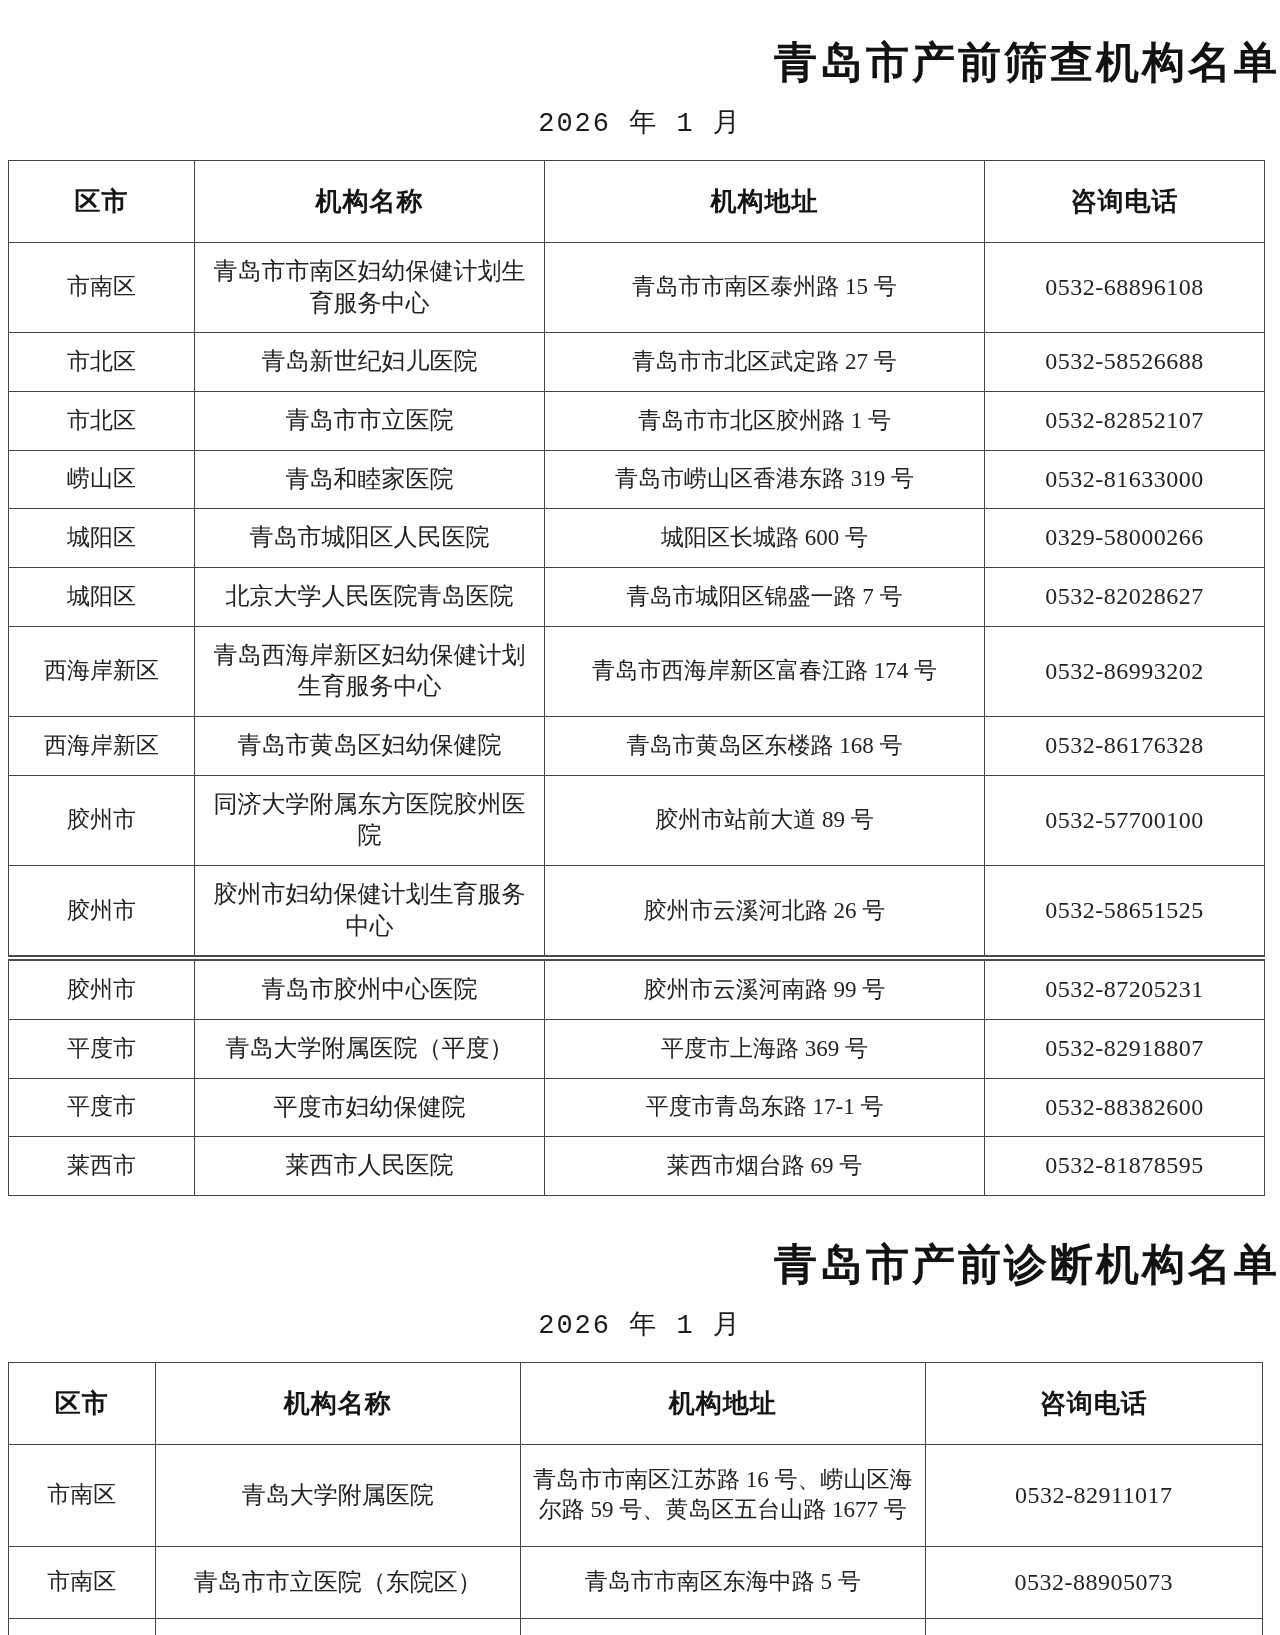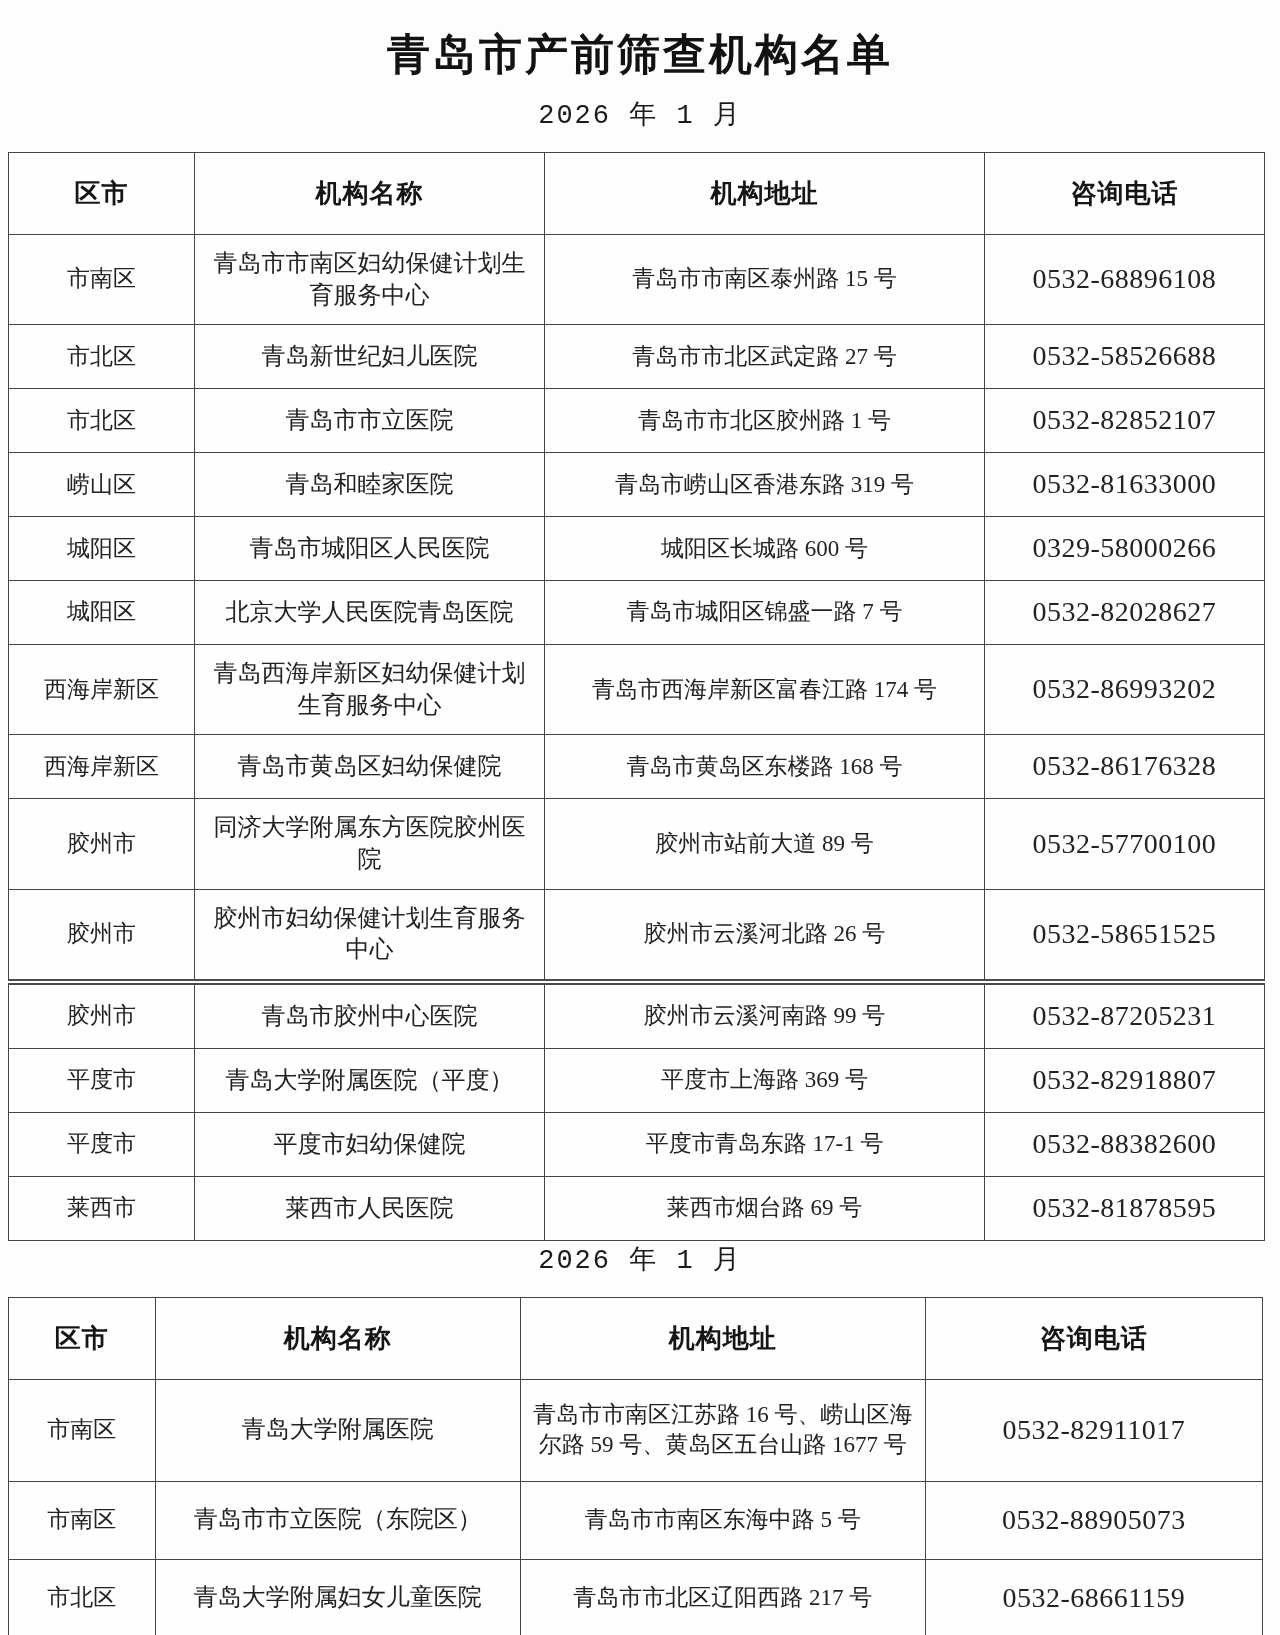--- a/index.html
+++ b/index.html
@@ -14,22 +14,22 @@
     color: #1e1e1e;
     font-family: "Liberation Serif", serif;
     position: relative;
   }
   .page {
     width: 1280px;
     height: 1635px;
     position: relative;
   }
   .doc-title {
-    margin: 26px 0 12px 0;
-    text-align: center;
+    margin: 34px 0 12px 0;
+    text-align: right;
     font-family: "Liberation Sans", sans-serif;
     font-weight: 700;
     font-size: 43px;
     letter-spacing: 3px;
     color: #121212;
   }
   .doc-subtitle {
     text-align: center;
     font-family: Liberation Mono, monospace;
     font-size: 27px;
@@ -66,21 +66,21 @@
   .inst-table td {
     font-size: 23px;
     line-height: 1.32;
     padding: 13px 10px;
     color: #222222;
   }
   .t-diagnosis td { padding: 20px 10px; }
   .inst-table td.name-cell { font-size: 24px; margin-top: 8px; }
   .inst-table td.phone-cell {
     font-family: "Liberation Serif", serif;
-    font-size: 28px;
+    font-size: 24px;
     letter-spacing: 0.5px;
     white-space: nowrap;
   }
   
   .t-screening col.c0 { width: 14.8%; }
   .t-screening col.c1 { width: 27.9%; }
   .t-screening col.c2 { width: 35.0%; }
   .t-screening col.c3 { width: 22.3%; }
   .t-diagnosis col.c0 { width: 11.7%; }
   .t-diagnosis col.c1 { width: 29.1%; }
@@ -197,20 +197,21 @@
             <td class="region-cell">莱西市</td>
             <td class="name-cell">莱西市人民医院</td>
             <td class="address-cell">莱西市烟台路 69 号</td>
             <td class="phone-cell">0532-81878595</td>
           </tr>
         </tbody>
     </table>
   </section>
 
   <section class="section-2">
+    <h1 class="doc-title">青岛市产前诊断机构名单</h1>
     <div class="doc-subtitle">2026 年 1 月</div>
     <table class="inst-table t-diagnosis">
       <colgroup>
         <col class="c0">
           <col class="c1">
           <col class="c2">
           <col class="c3">
       </colgroup>
       <thead>
           <tr>

